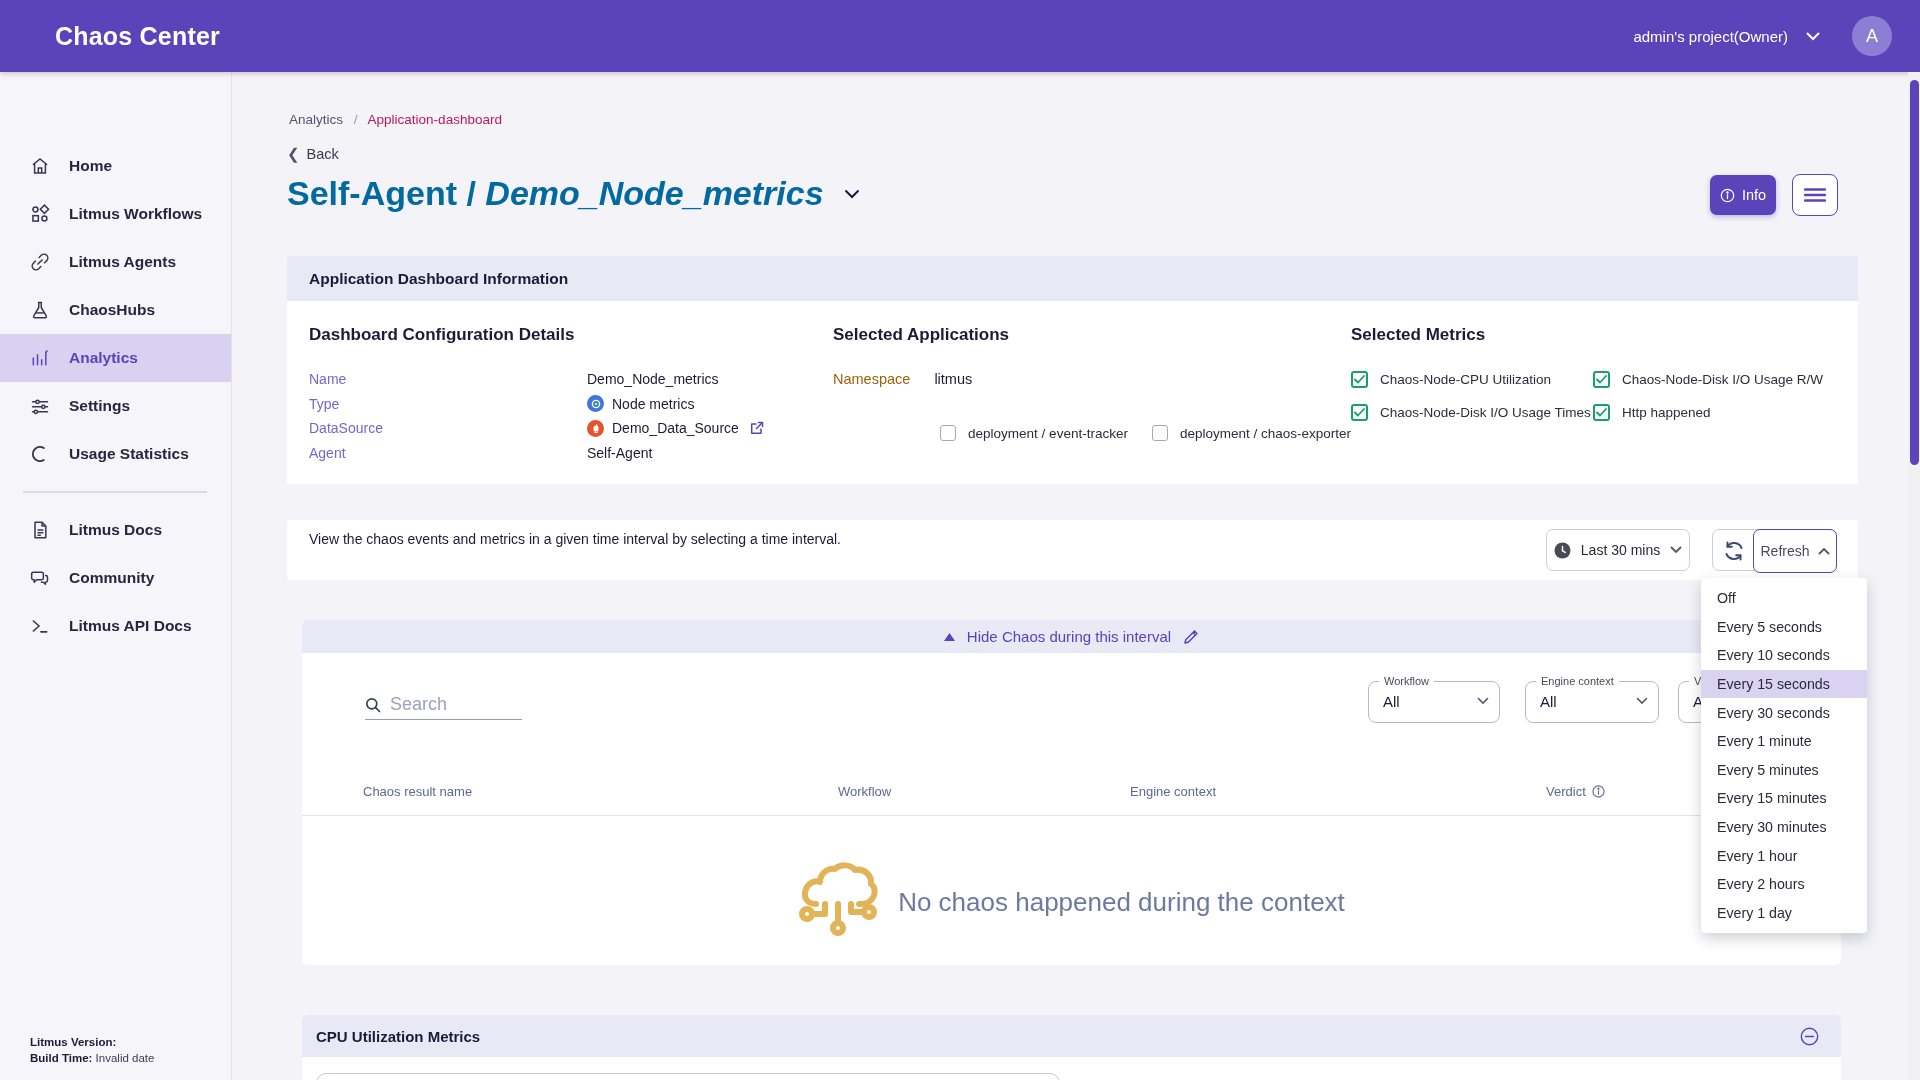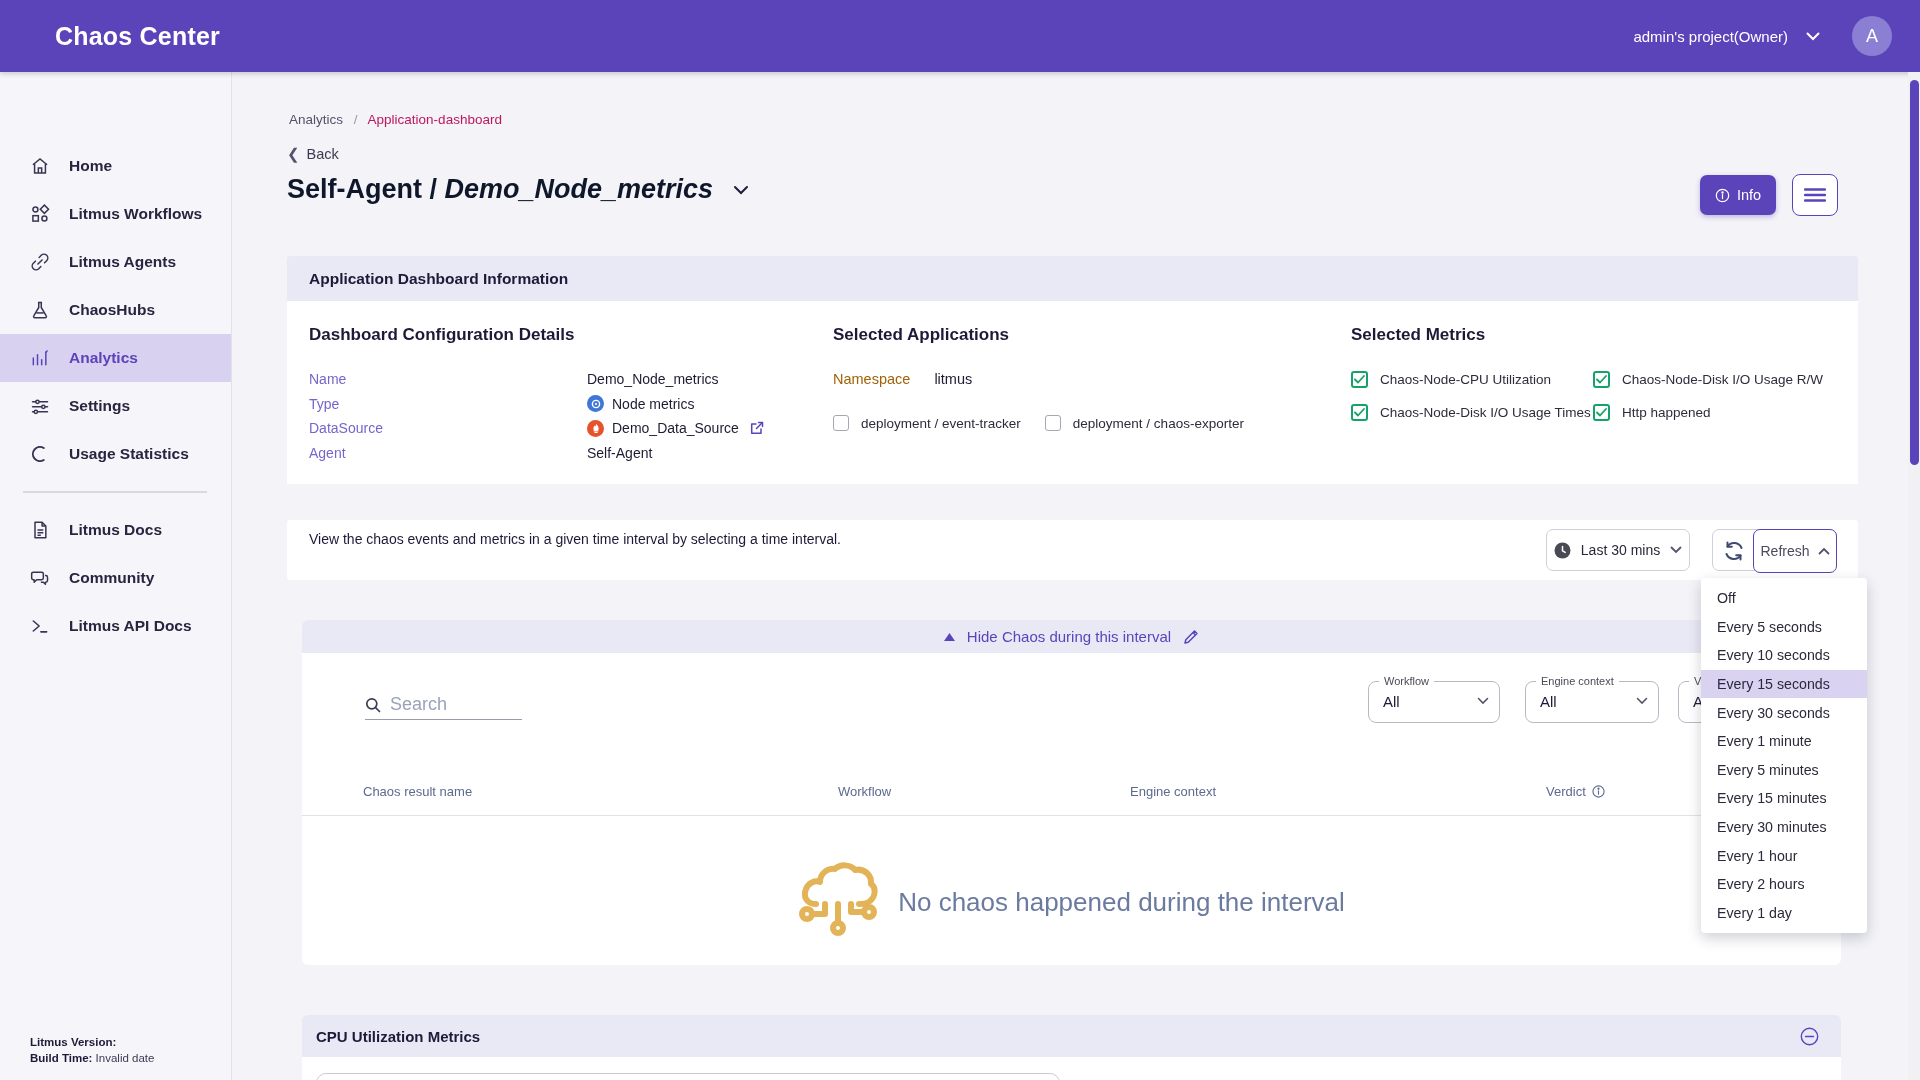--- a/index.html
+++ b/index.html
@@ -39,24 +39,24 @@
   .content { position:absolute; left:55px; top:0; width:1571px; height:1008px; }
 
   .breadcrumb { position:absolute; top:40px; left:2px; font-size:13.5px; color:#55526b; }
   .breadcrumb .sep { color:#9a98ab; margin:0 7px; }
   .breadcrumb .current { color:#be185d; }
   .back-link { position:absolute; top:73px; left:0; font-size:14.5px; color:#3c3951;
     display:flex; align-items:center; gap:7px; cursor:pointer; }
   .back-link .chev { font-size:15px; color:#55526b; }
 
   .title-row { position:absolute; top:102px; left:0; display:flex; align-items:center; gap:20px; }
-  .page-title { font-size:27px; font-weight:bold; color:#0f172a; }
+  .page-title { font-size:34px; font-weight:bold; color:#0369a1; }
   .page-title .dash-name { font-style:italic; }
 
-  .btn-info { position:absolute; top:103px; right:82px; width:76px; height:40px;
+  .btn-info { position:absolute; top:103px; right:82px; width:66px; height:40px;
     background:#5b44ba; border:none; border-radius:7px; color:#fff; font-size:14.5px;
     display:flex; align-items:center; justify-content:center; gap:7px; cursor:pointer;
     box-shadow:0 2px 5px rgba(91,68,186,.35); }
   .btn-menu { position:absolute; top:102px; right:20px; width:46px; height:42px;
     background:#fff; border:1.6px solid #5b44ba; border-radius:8px; cursor:pointer;
     display:flex; align-items:center; justify-content:center; }
 
   
   .info-panel { position:absolute; top:184px; left:0; width:1571px; height:228px; }
   .panel-head { height:45px; background:#e9e9f6; display:flex; align-items:center;
@@ -71,21 +71,21 @@
   .cfg-row { display:flex; align-items:center; height:24.5px;gap:34px; }
   .cfg-label { width:244px; color:#7566cc; }
   .cfg-value { color:#1e1b33; display:flex; align-items:center; gap:8px; }
   .dot-ic { width:17px; height:17px; border-radius:50%; display:flex;
     align-items:center; justify-content:center; }
   .ext-link { color:#5b44ba; cursor:pointer; margin-left:3px; }
   .ns-row { margin-top:26px; font-size:14.5px; display:flex; gap:24px; }
   .ns-label { color:#a16207; }
   .ns-value { color:#1e1b33; }
   .chk-row { display:flex; align-items:center; gap:12px; font-size:13.5px; color:#2c2c3c; }
-  .apps-chks { margin-top:28px; display:flex; gap:24px; }
+  .apps-chks { margin-top:38px; display:flex; gap:24px;justify-content:flex-end; }
   .metrics-grid { margin-top:26px; display:grid; grid-template-columns:242px auto;
     row-gap:16px; }
   .checkbox { width:16px; height:16px; border:1.6px solid #a7a7b4; border-radius:3px;
     background:#fff; flex:0 0 16px; cursor:pointer; }
   .checkbox.checked { border:2px solid #14a269; display:flex; align-items:center;
     justify-content:center; width:17px; height:17px; flex-basis:17px; }
 
   
   .interval-bar { position:absolute; top:448px; left:0; width:1571px; height:60px;
     background:#fff; border-radius:3px; }
@@ -566,21 +566,21 @@
       <div class="empty-state">
         <span>
           <svg width="80" height="84" viewBox="0 0 80 84" fill="none" stroke="#e3b457" stroke-width="6" stroke-linecap="round" stroke-linejoin="round">
             <path d="M18 44 C8 44 5 36 8 29 C10 23 17 20 22 22 C22 13 30 8 37 9 C42 4 52 4 57 10 C66 8 74 15 73 24 C78 27 78 36 72 41 C69 44 65 44 61 44"></path>
             <path d="M27 44 V54 H14 M40 44 V62 M53 44 V52 H66"></path>
             <circle cx="9" cy="54" r="5"></circle>
             <circle cx="40" cy="68" r="5"></circle>
             <circle cx="71" cy="52" r="5"></circle>
           </svg>
         </span>
-        <span class="empty-text">No chaos happened during the interval</span>
+        <span class="empty-text">No chaos happened during the context</span>
       </div>
     </div>
 
     <div class="cpu-card">
       <div class="cpu-band">
         <span class="t">CPU Utilization Metrics</span>
         <span class="minus">
           <svg width="19" height="19" viewBox="0 0 19 19" fill="none" stroke="#5b44ba" stroke-width="1.4">
               <circle cx="9.5" cy="9.5" r="8.2"></circle>
               <path d="M5.5 9.5 H13.5" stroke-linecap="round"></path>

